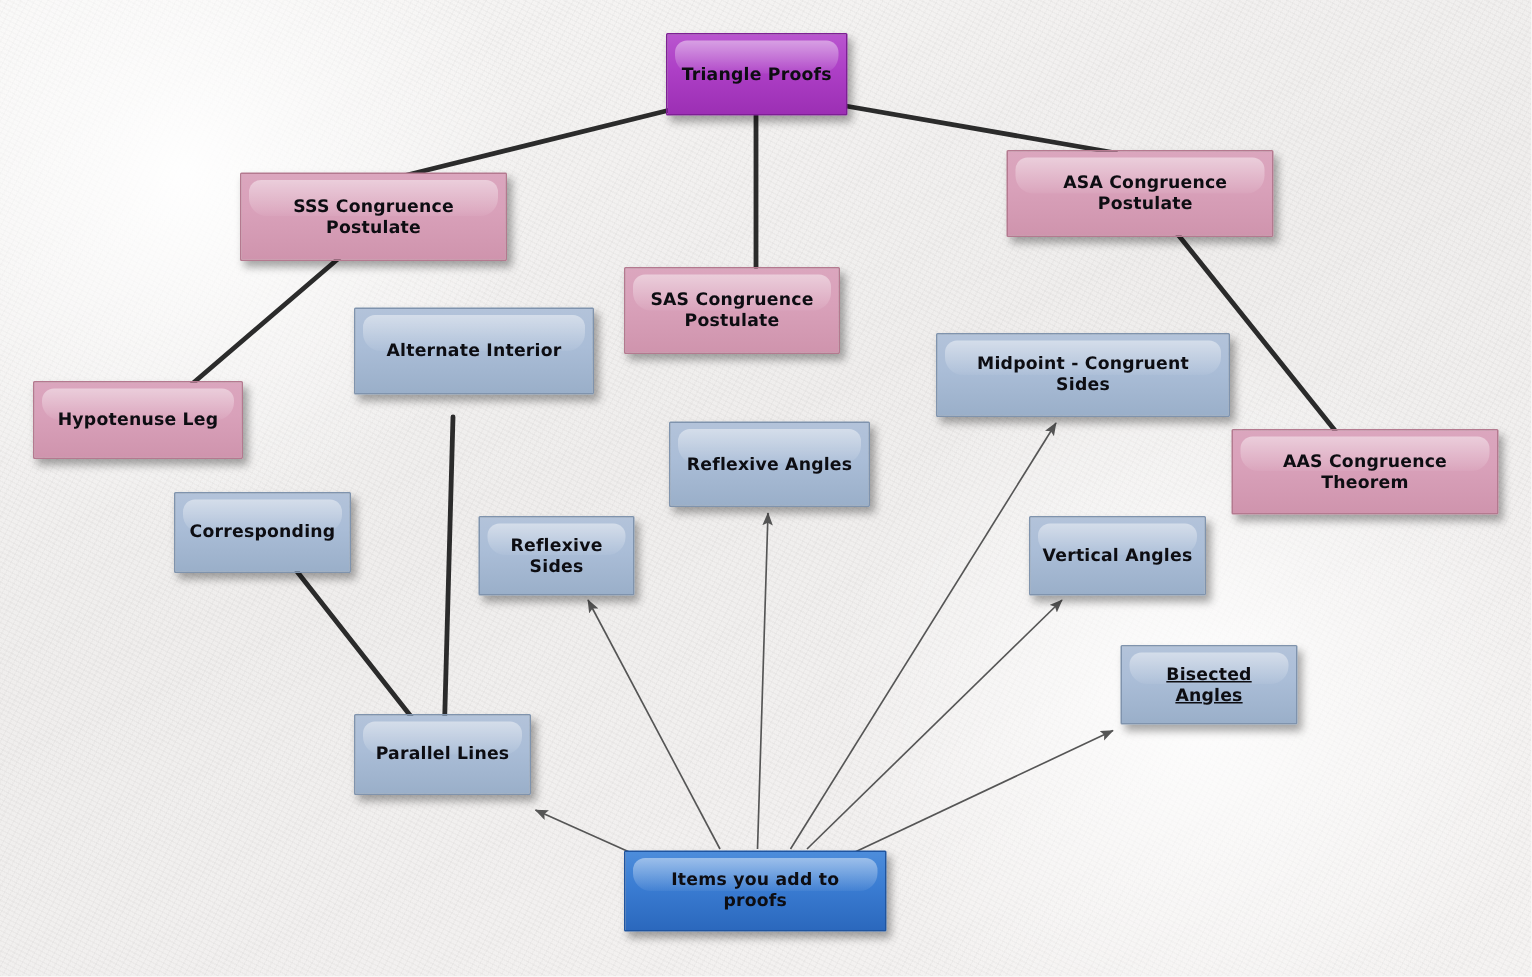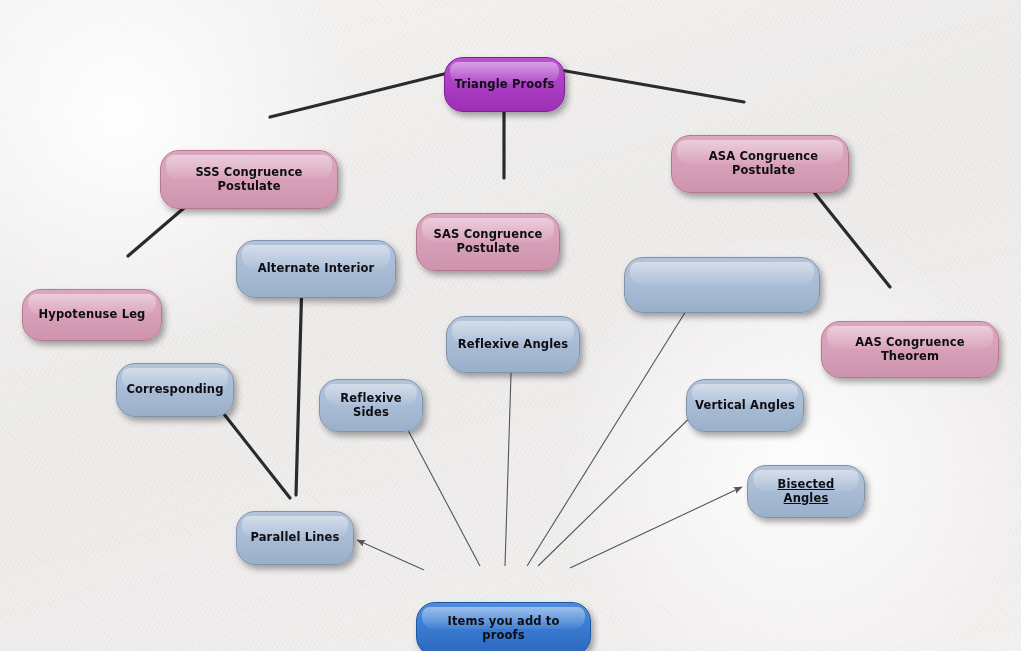--- a/index.html
+++ b/index.html
@@ -25,34 +25,33 @@
     position: absolute;
     left: 0;
     top: 0;
     width: 1021px;
     height: 651px;
     pointer-events: none;
   }
   .node {
     position: absolute;
     box-sizing: border-box;
-    border-radius: 19px;
+    border-radius: 1px;
     display: flex;
     align-items: center;
     justify-content: center;
     text-align: center;
     font-weight: bold;
     font-size: 11.5px;
     color: #0d0d12;
     letter-spacing: 0.15px;
     line-height: 1.2;
     padding: 2px 8px;
     z-index: 5;
     box-shadow: 3px 4px 6px rgba(0,0,0,0.34);
-    margin-top: 35px;
   }
   .node .sheen {
     position: absolute;
     left: 5px;
     right: 5px;
     top: 4px;
     height: 42%;
     border-radius: 8px 8px 12px 12px;
     background: linear-gradient(to bottom, rgba(255,255,255,0.45), rgba(255,255,255,0.05));
     pointer-events: none;
@@ -144,20 +143,21 @@
       <div class="node steel" style="left: 319px; top: 344px; width: 104px; height: 53px;">
         <div class="sheen"></div>
         <span class="label">Reflexive Sides</span>
       </div>
       <div class="node steel" style="left: 446px; top: 281px; width: 134px; height: 57px;">
         <div class="sheen"></div>
         <span class="label">Reflexive Angles</span>
       </div>
       <div class="node steel" style="left: 624px; top: 222px; width: 196px; height: 56px;">
         <div class="sheen"></div>
+        <span class="label">Midpoint - Congruent Sides</span>
       </div>
       <div class="node steel" style="left: 686px; top: 344px; width: 118px; height: 53px;">
         <div class="sheen"></div>
         <span class="label">Vertical Angles</span>
       </div>
       <div class="node steel" style="left: 747px; top: 430px; width: 118px; height: 53px; text-decoration: underline;">
         <div class="sheen"></div>
         <span class="label">Bisected Angles</span>
       </div>
       <div class="node steel" style="left: 236px; top: 476px; width: 118px; height: 54px;">

